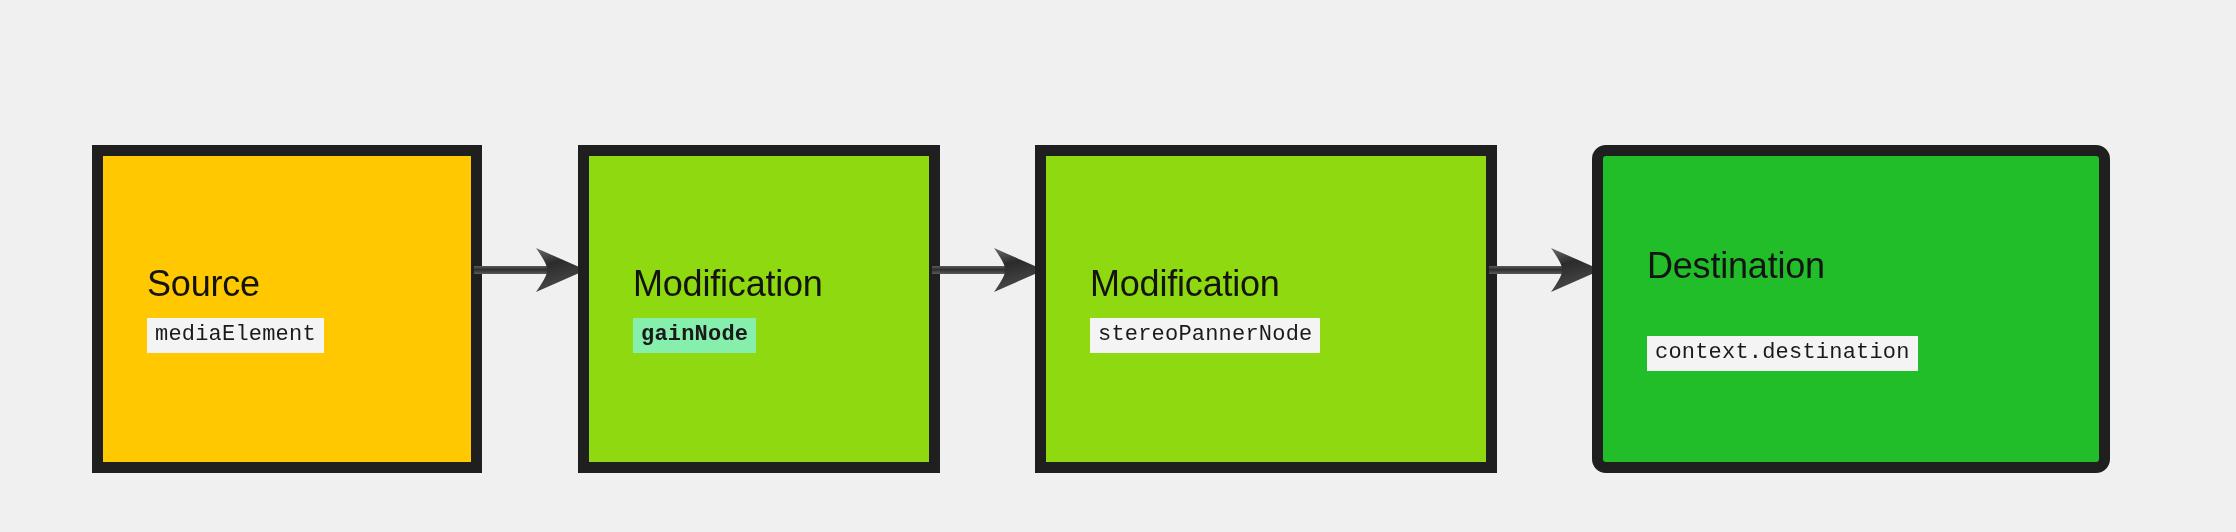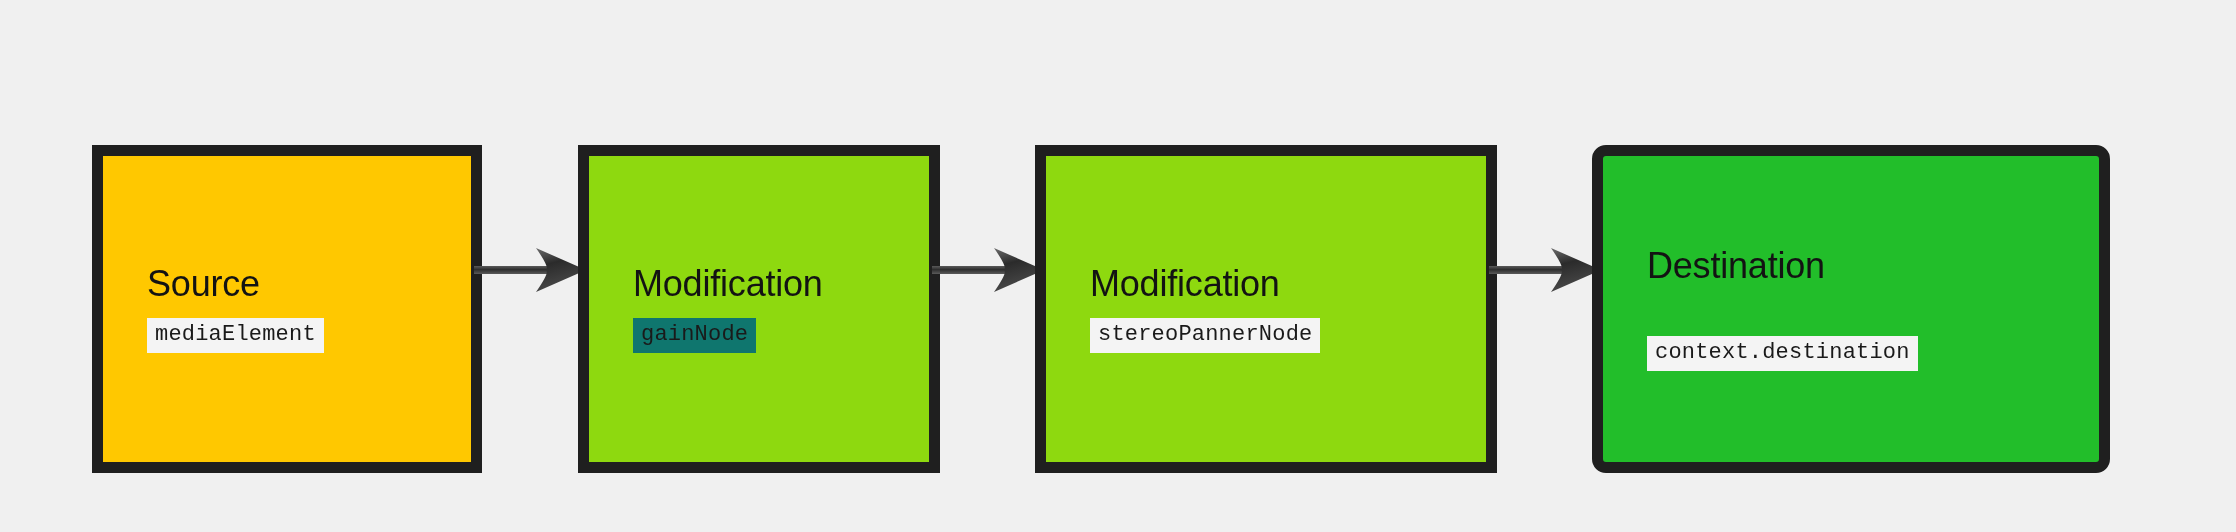--- a/index.html
+++ b/index.html
@@ -99,21 +99,21 @@
           <stop offset="100%" stop-color="#4a4a4a"></stop>
         </linearGradient>
       </defs>
       <rect x="0" y="20" width="76" height="8" fill="url(#shaftGrad1)"></rect>
       <path d="M 112 24 L 62 2 Q 76 22 72 24 Q 76 26 62 46 Z" fill="url(#headGrad1)"></path>
     </svg>
   </div>
 
   <div class="node" id="node-gain" style="background: rgb(142, 217, 15); border-color: rgb(31, 31, 31);">
     <div class="node-title">Modification</div>
-    <div class="node-code" style="background: #0f766e;">gainNode</div>
+    <div class="node-code" style="background: #86efac; font-weight: bold;">gainNode</div>
   </div>
 
   <div class="connector" id="connector-gain-panner">
     <svg width="112" height="48" viewBox="0 0 112 48" xmlns="http://www.w3.org/2000/svg">
       <defs>
         <linearGradient id="shaftGrad2" x1="0" y1="0" x2="0" y2="1">
           <stop offset="0%" stop-color="#5a5a5a"></stop>
           <stop offset="45%" stop-color="#2e2e2e"></stop>
           <stop offset="100%" stop-color="#5a5a5a"></stop>
         </linearGradient>

